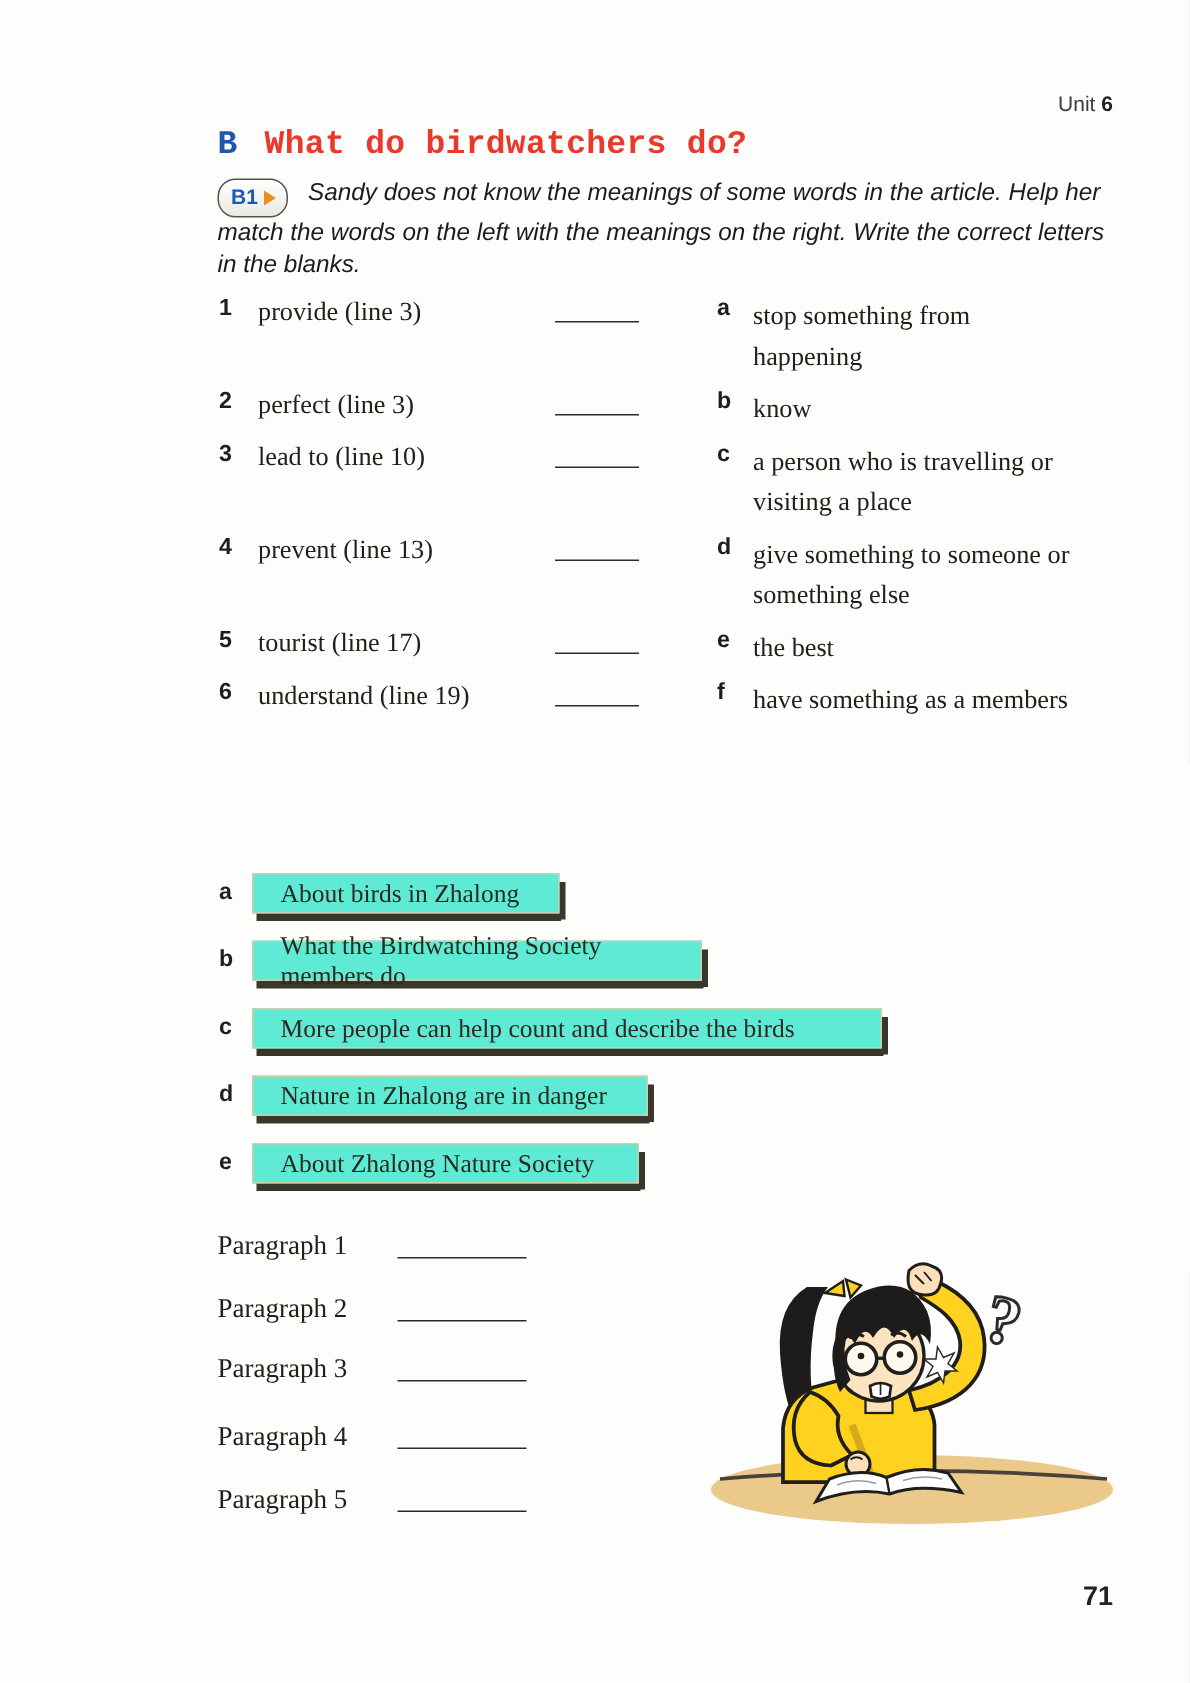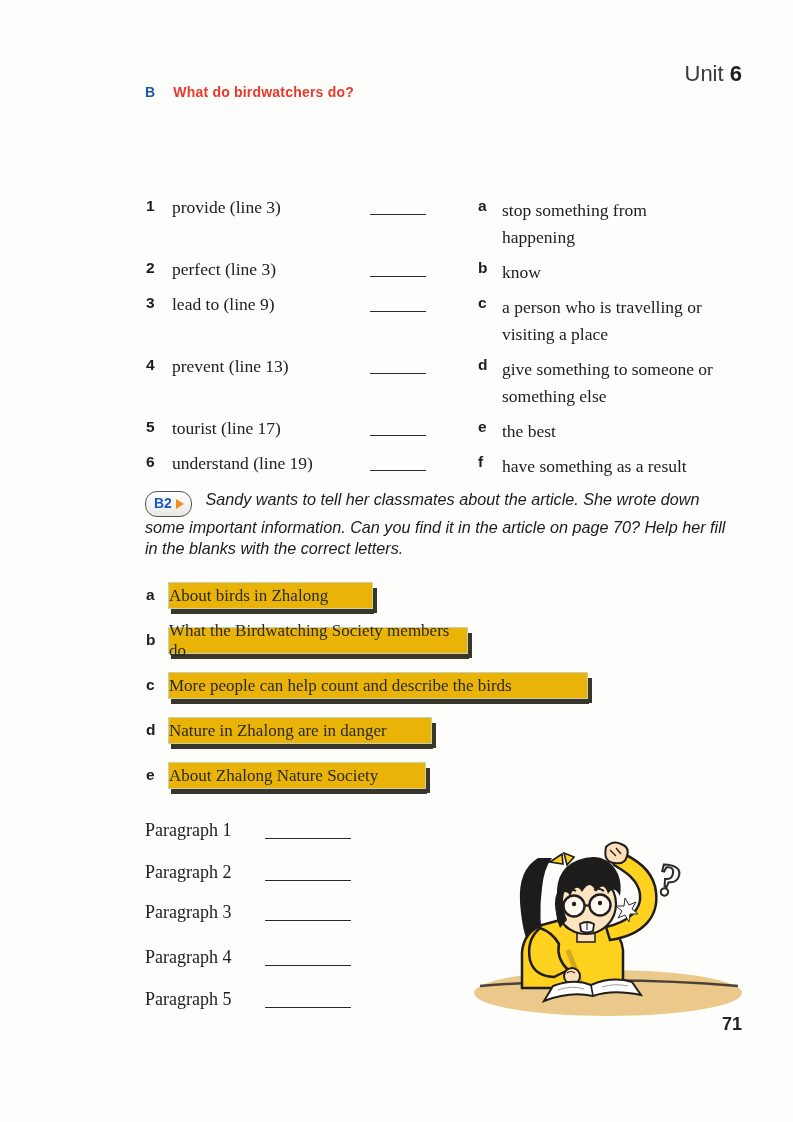--- a/index.html
+++ b/index.html
@@ -4,26 +4,26 @@
 <style>
   html,body{margin:0;padding:0;background:#e9e9e7;}
   .page{
     position:relative; width:793px; height:1122px; margin:0 auto;
     background:#fdfdfc; overflow:hidden;
     font-family:"Liberation Serif", serif; color:#23201c;
   }
   
   .unit{
     position:absolute; top:61px; right:51px;
-    font-family:"Liberation Sans", sans-serif; font-size:22px; color:#3b3b3b;
+    font-family:"Liberation Sans", sans-serif; font-size:14px; color:#3b3b3b;
   }
   .unit b{font-weight:bold; color:#222;}
   .heading{
     position:absolute; left:145px; top:84px;
-    font-family:Liberation Sans, sans-serif; font-weight:bold; font-size:14px;
+    font-family:Liberation Mono, monospace; font-weight:bold; font-size:22px;
     letter-spacing:0.2px;
   }
   .heading .sec{color:#1e56ad; margin-right:18px;}
   .heading .ttl{color:#e8392a;}
   
   .badge{
     display:inline-flex; align-items:center; gap:4px;
     border:1.7px solid #57534a; border-radius:12px;
     background:linear-gradient(#ffffff,#e9e9e4);
     padding:1px 7px 1px 8px; margin-right:9px;
@@ -60,69 +60,76 @@
   .meaning{position:absolute; left:502px; font-size:17.5px; line-height:27px; max-width:252px;}
   .meaning.narrow{max-width:180px;}
   
   .strip-row{position:absolute; left:0; width:793px;}
   .strip-letter{
     position:absolute; left:146px; top:4px;
     font-family:"Liberation Sans", sans-serif; font-weight:bold; font-size:15.5px;
   }
   .strip{
     position:absolute; left:168px; top:0; height:27px;
-    background:#eab308; border:1px solid #c7d2ad;
+    background:#5eead4; border:1px solid #c7d2ad;
     box-shadow:5px 5px 0 -1px #39362b, 2px 6px 0 -1px #39362b;
-    display:flex; align-items:center; padding-left:0; box-sizing:border-box;
+    display:flex; align-items:center; padding-left:18px; box-sizing:border-box;
     font-size:17px; color:#2b2a1f;
   }
   
   .prow{position:absolute; left:145px;}
   .plabel{font-size:18px;}
   .p-blank{left:120px; top:1px; width:86px; position:absolute;}
   
   .pagenum{
-    position:absolute; right:51px; top:1014px;
+    position:absolute; right:51px; top:1054px;
     font-family:"Liberation Sans", sans-serif; font-weight:bold; font-size:18px; color:#222;
   }
   
   .illus{position:absolute; left:460px; top:836px; width:288px; height:190px;}
 </style>
 </head>
 <body>
 
 <div class="page">
 
   <div class="unit">
     <span>Unit</span>
     <b>6</b>
   </div>
 
   <div class="heading">
     <span class="sec">B</span><span class="ttl">What do birdwatchers do?</span>
   </div>
 
+  <p class="instr" id="b1-instr">
+    <span class="badge">
+      <span>B1</span>
+      <span class="tri"></span>
+    </span>
+    <span>Sandy does not know the meanings of some words in the article. Help her match the words on the left with the meanings on the right. Write the correct letters in the blanks.</span>
+  </p>
 
   <div class="mrow" style="top:197px">
     <span class="num">1</span>
     <span class="word">provide (line 3)</span>
     <span class="blank m-blank" style="top:0"></span>
     <span class="letter">a</span>
     <span class="meaning narrow">stop something from happening</span>
   </div>
   <div class="mrow" style="top:259px">
     <span class="num">2</span>
     <span class="word">perfect (line 3)</span>
     <span class="blank m-blank" style="top:0"></span>
     <span class="letter">b</span>
     <span class="meaning">know</span>
   </div>
   <div class="mrow" style="top:294px">
     <span class="num">3</span>
-    <span class="word">lead to (line 9)</span>
+    <span class="word">lead to (line 10)</span>
     <span class="blank m-blank" style="top:0"></span>
     <span class="letter">c</span>
     <span class="meaning">a person who is travelling or visiting a place</span>
   </div>
   <div class="mrow" style="top:356px">
     <span class="num">4</span>
     <span class="word">prevent (line 13)</span>
     <span class="blank m-blank" style="top:0"></span>
     <span class="letter">d</span>
     <span class="meaning">give something to someone or something else</span>
@@ -132,30 +139,23 @@
     <span class="word">tourist (line 17)</span>
     <span class="blank m-blank" style="top:0"></span>
     <span class="letter">e</span>
     <span class="meaning">the best</span>
   </div>
   <div class="mrow" style="top:453px">
     <span class="num">6</span>
     <span class="word">understand (line 19)</span>
     <span class="blank m-blank" style="top:0"></span>
     <span class="letter">f</span>
-    <span class="meaning">have something as a result</span>
-  </div>
-
-  <p class="instr" id="b2-instr">
-    <span class="badge">
-      <span>B2</span>
-      <span class="tri"></span>
-    </span>
-    <span>Sandy wants to tell her classmates about the article. She wrote down some important information. Can you find it in the article on page 70? Help her fill in the blanks with the correct letters.</span>
-  </p>
+    <span class="meaning">have something as a members</span>
+  </div>
+
 
   <div class="strip-row" style="top:582px">
     <span class="strip-letter">a</span>
     <div class="strip" style="width:205px">
       <span>About birds in Zhalong</span>
     </div>
   </div>
   <div class="strip-row" style="top:627px">
     <span class="strip-letter">b</span>
     <div class="strip" style="width:300px">

